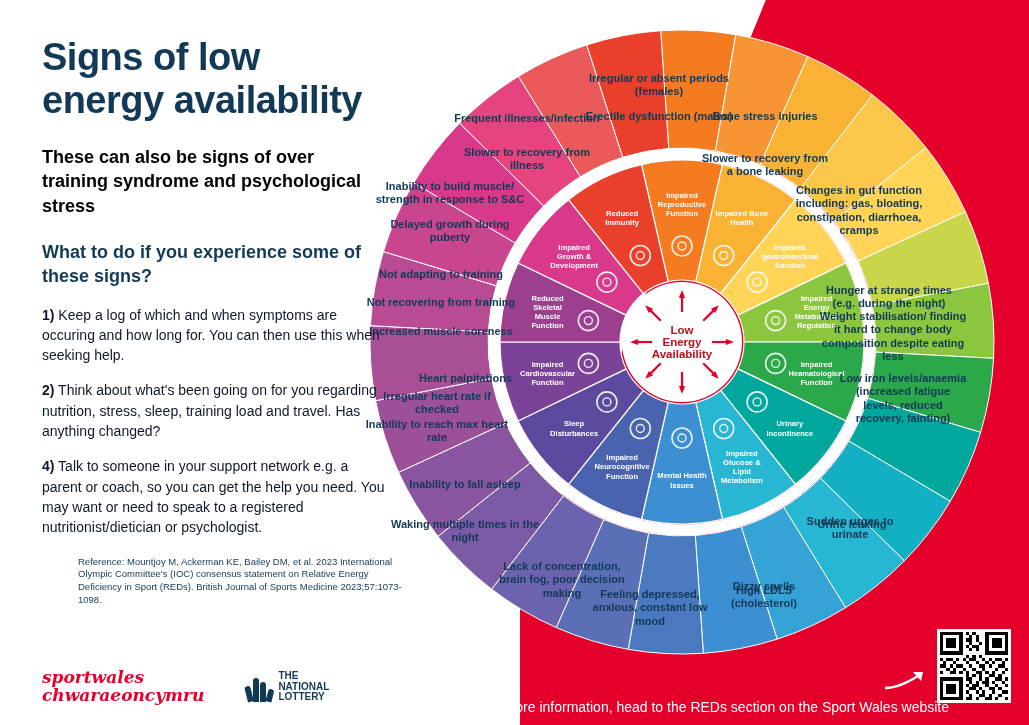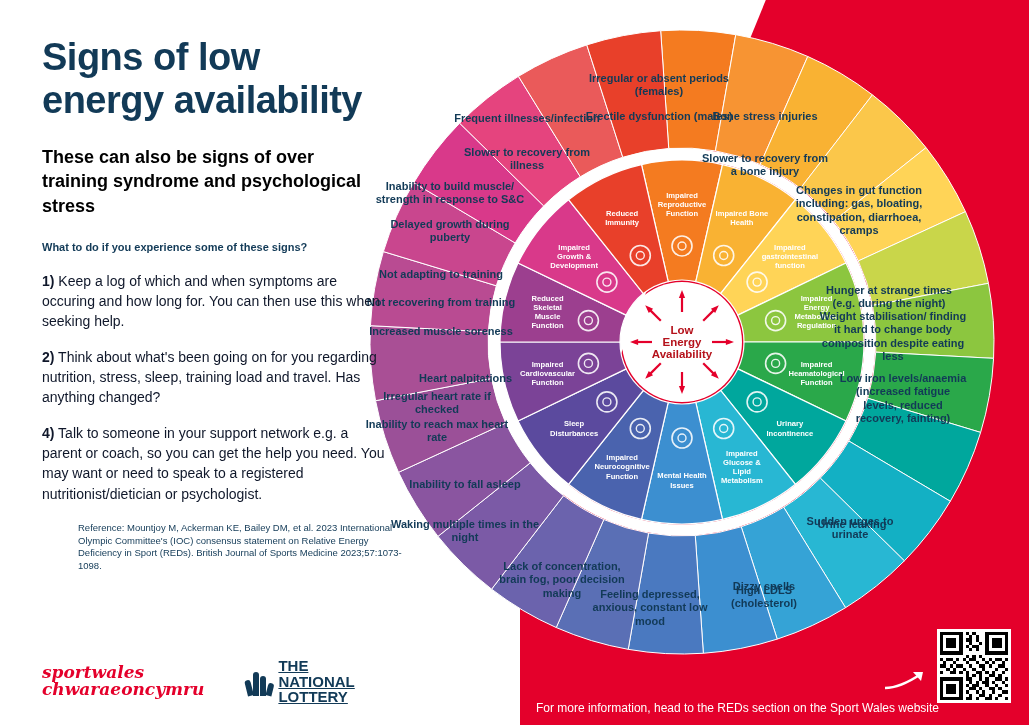--- a/index.html
+++ b/index.html
@@ -28,21 +28,21 @@
   }
   h1.title {
     font-size:38px; line-height:1.12; font-weight:bold;
     color:#123a57; margin:0 0 24px 0; letter-spacing:-0.5px;
   }
   h2.subtitle {
     font-size:18px; line-height:1.35; font-weight:bold;
     color:#000000; margin:0 4px 22px 0;
   }
   h3.prompt {
-    font-size:11px; line-height:1.35; font-weight:bold;
+    font-size:18px; line-height:1.35; font-weight:bold;
     color:#123a57; margin:0 0 16px 0;
   }
   p.step {
     font-size:14px; line-height:1.45; color:#0f172a; margin:0 0 15px 0;
   }
   p.step b { font-weight:bold; }
   .ref {
     font-size:9.5px; line-height:1.35; color:#123a57; margin-top:18px;
     width:330px;
     margin-left:36px;
@@ -52,25 +52,25 @@
   .sw-logo { color:#e4002b; font-family:"DejaVu Serif", serif; font-style:italic; font-weight:bold; font-size:17px; line-height:1.05; }
   .nl-logo { display:flex; align-items:center; gap:6px; }
   .nl-fingers { width:26px; height:30px; position:relative; }
   .nl-fingers span {
     position:absolute; bottom:0; width:6px; background:#123a57; border-radius:3px 3px 0 0;
   }
   .nl-fingers span:nth-child(1){left:0; height:16px; transform:rotate(-14deg);}
   .nl-fingers span:nth-child(2){left:7px; height:24px;}
   .nl-fingers span:nth-child(3){left:14px; height:20px;}
   .nl-fingers span:nth-child(4){left:21px; height:13px; transform:rotate(14deg);}
-  .nl-text { font-size:15px; font-weight:bold; color:#123a57; line-height:1.05; text-transform:uppercase;text-decoration:underline; }
+  .nl-text { font-size:10px; font-weight:bold; color:#123a57; line-height:1.05; text-transform:uppercase; }
   
   .footer-note {
-    position:absolute; right:90px; bottom:10px; z-index:7;
-    color:#ffffff; font-size:12px;
+    position:absolute; right:80px; bottom:10px; z-index:7;
+    color:#ffffff; font-size:14px;
   }
   .qr {
     position:absolute; right:18px; bottom:22px; width:74px; height:74px;
     background:#ffffff; z-index:7; padding:3px;
   }
   .qr svg { display:block; }
   .arrow-swoosh { position:absolute; right:100px; bottom:33px; z-index:7; }
   
   .wheel-wrap {
     position:absolute; left:352px; top:12px; width:660px; height:660px; z-index:5;
@@ -443,21 +443,21 @@
         <g opacity="0.88">
           <circle cx="288.3" cy="243.5" r="10" fill="none" stroke="#ffffff" stroke-width="1.6"></circle>
           <circle cx="288.3" cy="243.5" r="4" fill="none" stroke="#ffffff" stroke-width="1.4"></circle>
         </g>
       </g>
   </svg>
   <div id="outer-labels">
       <div class="outer-label" style="left: 232px; top: 60px; width: 150px; text-align: center;">Irregular or absent periods (females)</div>
       <div class="outer-label" style="left: 232px; top: 98px; width: 150px; text-align: center;">Erectile dysfunction (males)</div>
       <div class="outer-label" style="left: 358px; top: 98px; width: 110px; text-align: center;">Bone stress injuries</div>
-      <div class="outer-label" style="left: 348px; top: 140px; width: 130px; text-align: center;">Slower to recovery from a bone injury</div>
+      <div class="outer-label" style="left: 348px; top: 140px; width: 130px; text-align: center;">Slower to recovery from a bone leaking</div>
       <div class="outer-label" style="left: 442px; top: 172px; width: 130px; text-align: center;">Changes in gut function including: gas, bloating, constipation, diarrhoea, cramps</div>
       <div class="outer-label" style="left: 462px; top: 272px; width: 150px; text-align: center;">Hunger at strange times (e.g. during the night)</div>
       <div class="outer-label" style="left: 466px; top: 298px; width: 150px; text-align: center;">Weight stabilisation/ finding it hard to change body composition despite eating less</div>
       <div class="outer-label" style="left: 486px; top: 360px; width: 130px; text-align: center;">Low iron levels/anaemia (increased fatigue levels, reduced recovery, fainting)</div>
       <div class="outer-label" style="left: 440px; top: 506px; width: 120px; text-align: center;">Urine leaking</div>
       <div class="outer-label" style="left: 438px; top: 503px; width: 120px; text-align: center;">Sudden urges to urinate</div>
       <div class="outer-label" style="left: 352px; top: 546px; width: 120px; text-align: center; margin-top: 22px;">Dizzy spells</div>
       <div class="outer-label" style="left: 352px; top: 572px; width: 120px; text-align: center;">High LDLS (cholesterol)</div>
       <div class="outer-label" style="left: 238px; top: 576px; width: 120px; text-align: center;">Feeling depressed, anxious, constant low mood</div>
       <div class="outer-label" style="left: 140px; top: 548px; width: 140px; text-align: center;">Lack of concentration, brain fog, poor decision making</div>

